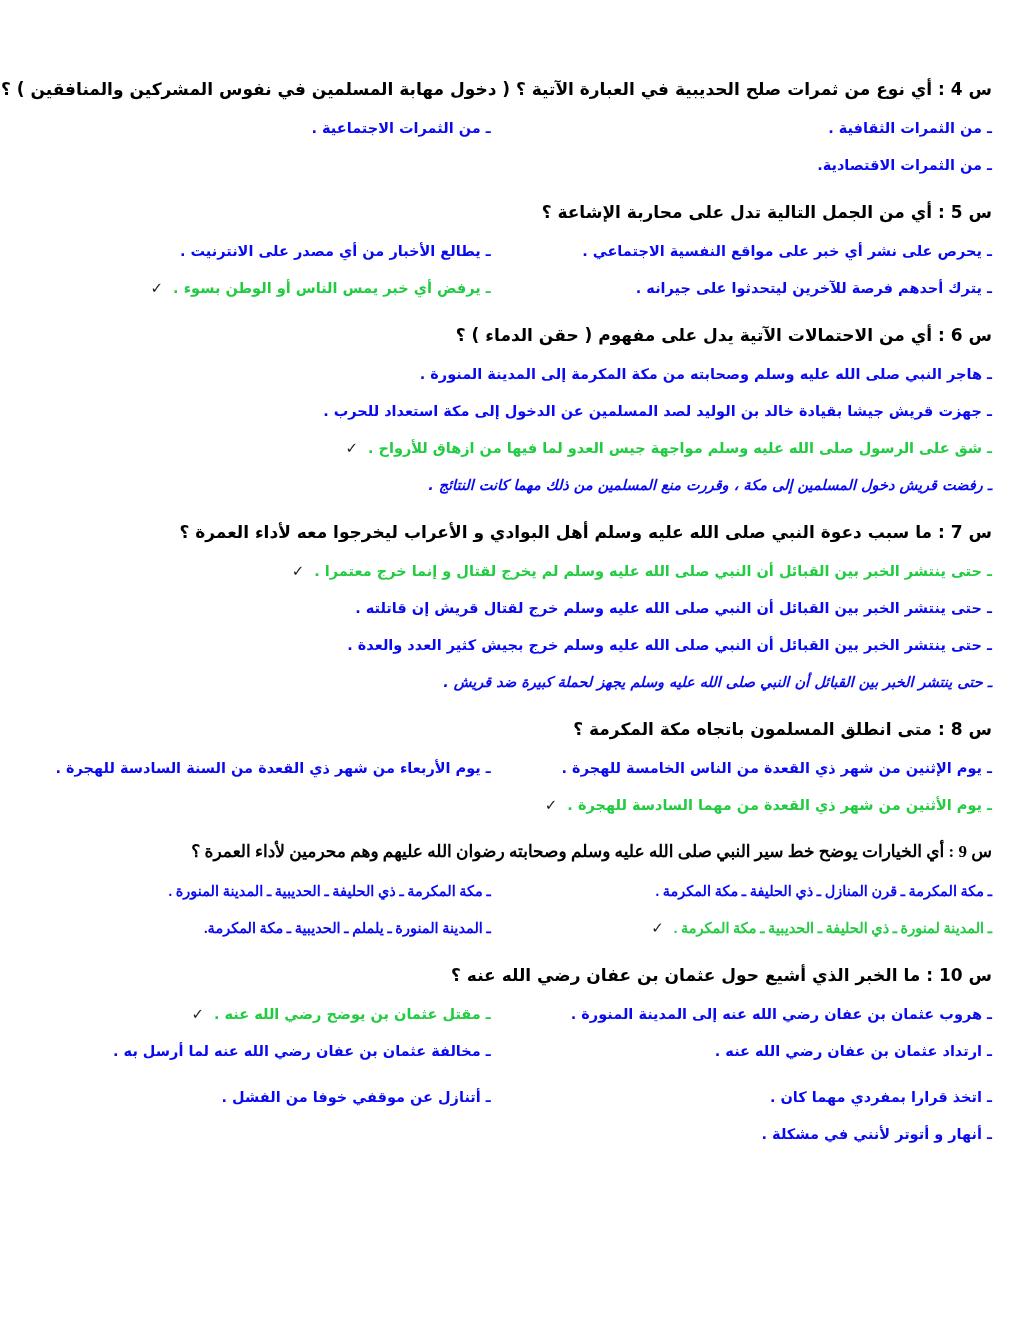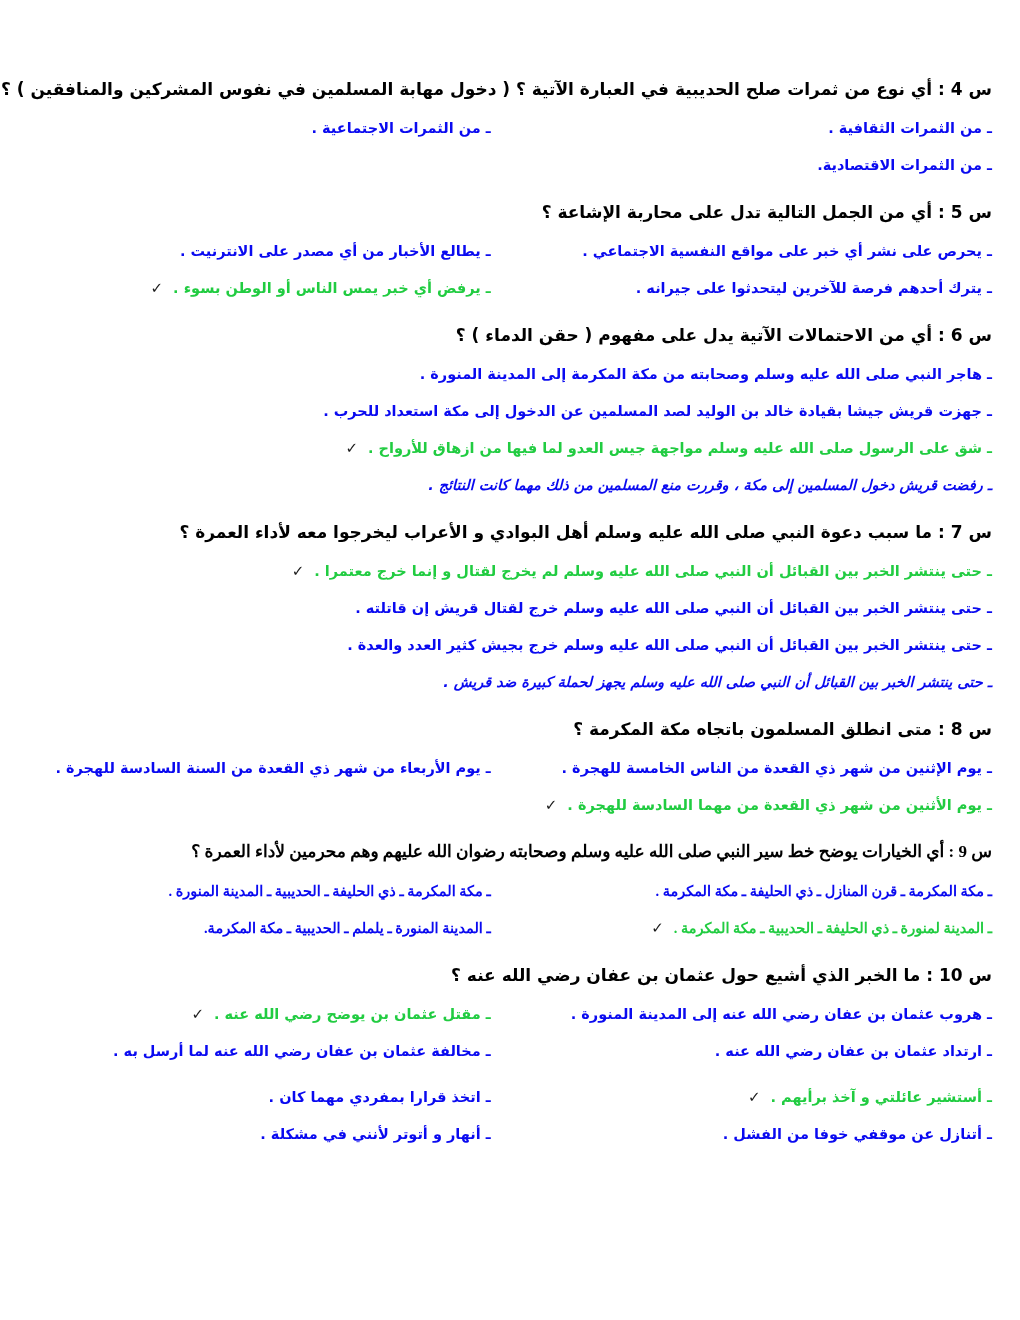--- a/index.html
+++ b/index.html
@@ -114,19 +114,18 @@
       <div class="q-title">س 10 : ما الخبر الذي أشيع حول عثمان بن عفان رضي الله عنه ؟</div>
       <div class="options grid">
         <div class="opt blue"><span class="opt-text">ـ هروب عثمان بن عفان رضي الله عنه إلى المدينة المنورة .</span></div>
         <div class="opt green"><span class="opt-text">ـ مقتل عثمان بن يوضح رضي الله عنه .</span><span class="check">✓</span></div>
         <div class="opt blue"><span class="opt-text">ـ ارتداد عثمان بن عفان رضي الله عنه .</span></div>
         <div class="opt blue"><span class="opt-text">ـ مخالفة عثمان بن عفان رضي الله عنه لما أرسل به .</span></div>
       </div>
     </section>
     <section class="question q11">
       <div class="options grid">
-        <div class="opt green"><span class="opt-text">ـ أستشير عائلتي و آخذ برأيهم .</span><span class="check">✓</span></div>
         <div class="opt blue"><span class="opt-text">ـ اتخذ قرارا بمفردي مهما كان .</span></div>
         <div class="opt blue"><span class="opt-text">ـ أتنازل عن موقفي خوفا من الفشل .</span></div>
         <div class="opt blue"><span class="opt-text">ـ أنهار و أتوتر لأنني في مشكلة .</span></div>
       </div>
     </section>
   </main>
 
 </body></html>

